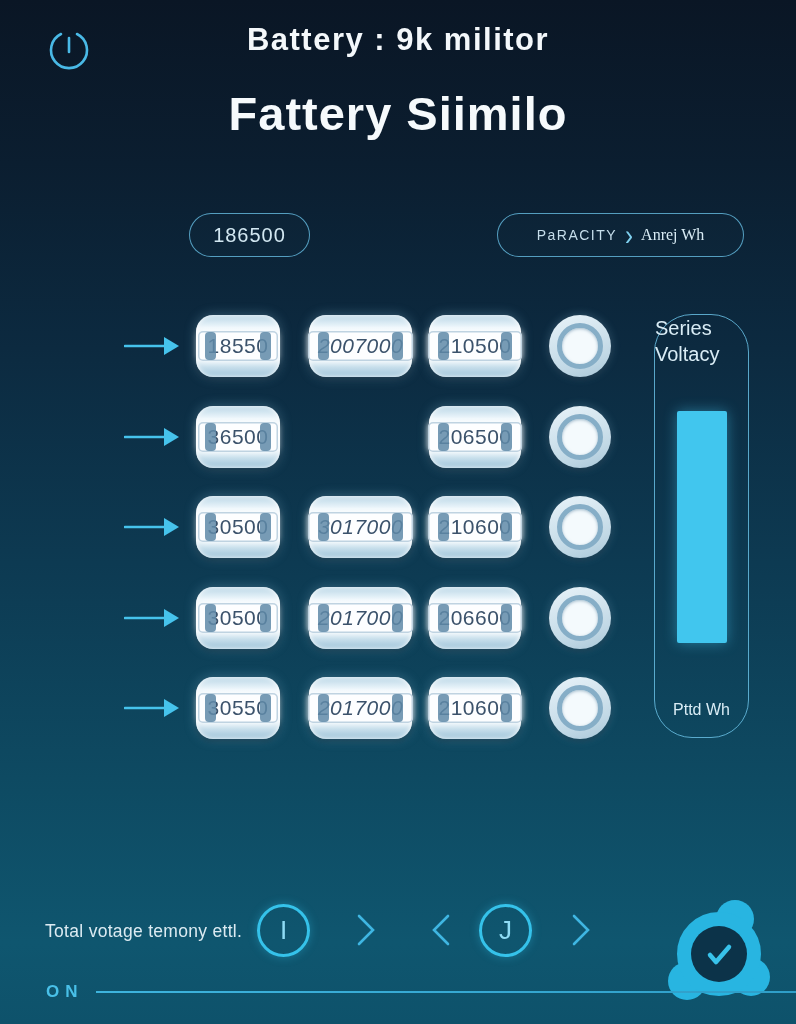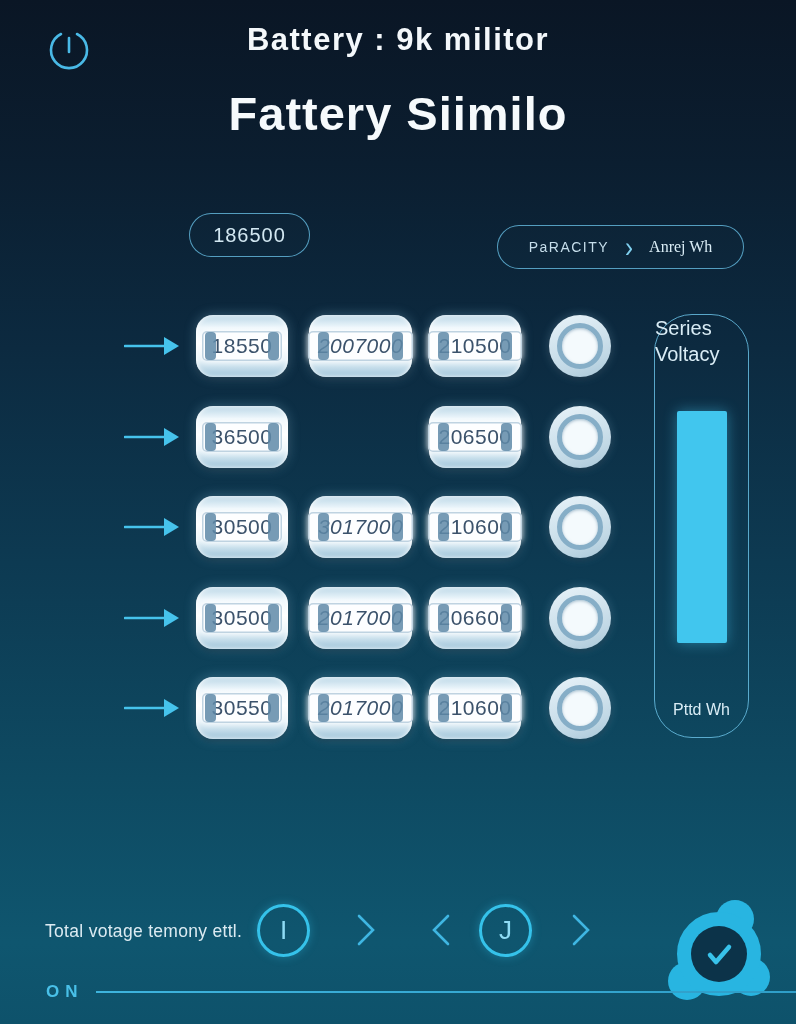--- a/index.html
+++ b/index.html
@@ -20,21 +20,21 @@
     position:absolute; left:0; top:86px; width:100%; text-align:center;
     font-size:47px; font-weight:bold; letter-spacing:1px; color:#f6fafc;
   }
   
   .pill {
     position:absolute; border:1.5px solid rgba(103,189,226,0.8); border-radius:23px;
     display:flex; align-items:center; justify-content:center; color:#d3e8f2;
     background:rgba(20,60,90,0.08);
   }
   .pill-model { left:189px; top:213px; width:121px; height:44px; font-size:20px; letter-spacing:1px; }
-  .pill-capacity { left:497px; top:225px; width:247px; height:44px; font-size:15px; gap:16px; }
+  .pill-capacity { left:497px; top:213px; width:247px; height:44px; font-size:15px; gap:8px; }
   .pill-capacity .cap-left { letter-spacing:1.5px; font-size:14px; color:#c6deeb; }
   .pill-capacity .cap-chev { font-size:24px; font-weight:300; color:#7fd0ef; line-height:1; transform:scaleY(1.25); }
   .pill-capacity .cap-right { font-size:16px; color:#d9ecf5;font-family:Liberation Serif, serif; }
   
   .grid { position:absolute; left:0; top:0; }
   .batt-row { position:absolute; left:0; height:62px; display:flex; align-items:center; }
   .row-arrow { position:absolute; left:124px; width:56px; height:24px; top:50%; transform:translateY(-50%); }
   .cell {
     position:absolute; height:62px; border-radius:17px;
     background:linear-gradient(180deg,#b9d6e6 0%,#eef7fc 20%,#ffffff 46%,#e9f4fa 72%,#9bc2d8 100%);
@@ -45,21 +45,21 @@
     content:""; position:absolute; top:50%; transform:translateY(-50%);
     width:11px; height:28px; border-radius:4px; background:#5f8aa8; opacity:0.85;
   }
   .cell::before { left:9px; }
   .cell::after  { right:9px; }
   .cell .num {
     background:#fdfeff; border-radius:5px; padding:3px 10px;
     color:#3b526b; font-size:21px; letter-spacing:0.5px;
     box-shadow:inset 0 0 0 1.5px rgba(140,175,200,0.55), 0 0 6px rgba(255,255,255,0.9);
   }
-  .c1 { left:196px; width:92px; }
+  .c1 { left:196px; width:84px; }
   .c2 { left:309px; width:103px;font-style:italic; }
   .c3 { left:429px; width:92px; }
   .coin {
     position:absolute; left:549px; top:50%; transform:translateY(-50%);
     width:62px; height:62px; border-radius:50%;
     background:linear-gradient(160deg,#e8f3f9,#c2d9e6 70%,#a9c7d8);
     box-shadow:0 0 10px rgba(150,205,235,0.3), 0 2px 4px rgba(0,10,20,0.4);
     display:flex; align-items:center; justify-content:center;
   }
   .coin .coin-ring {

